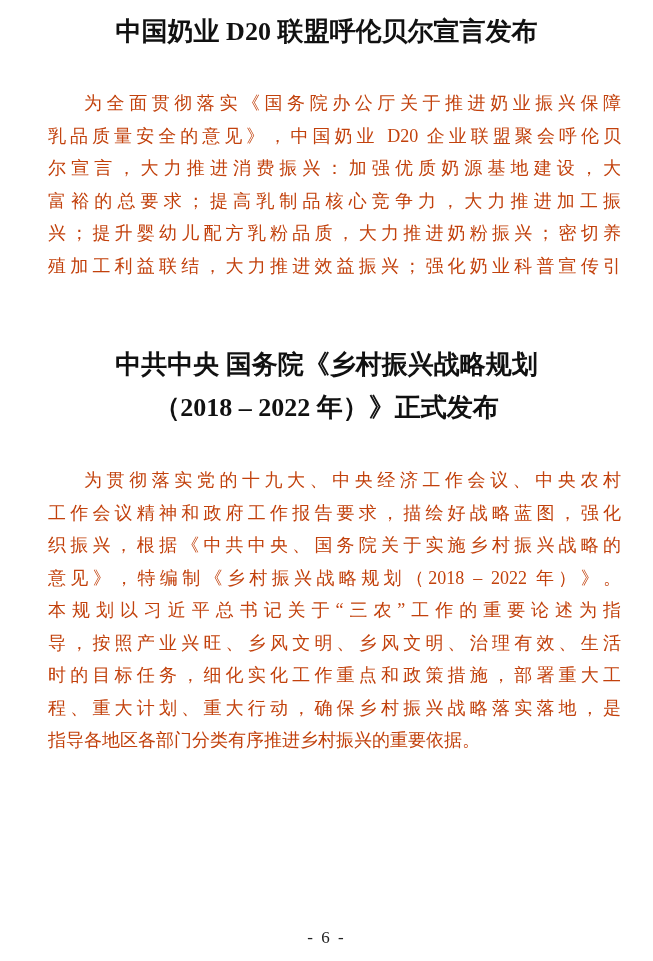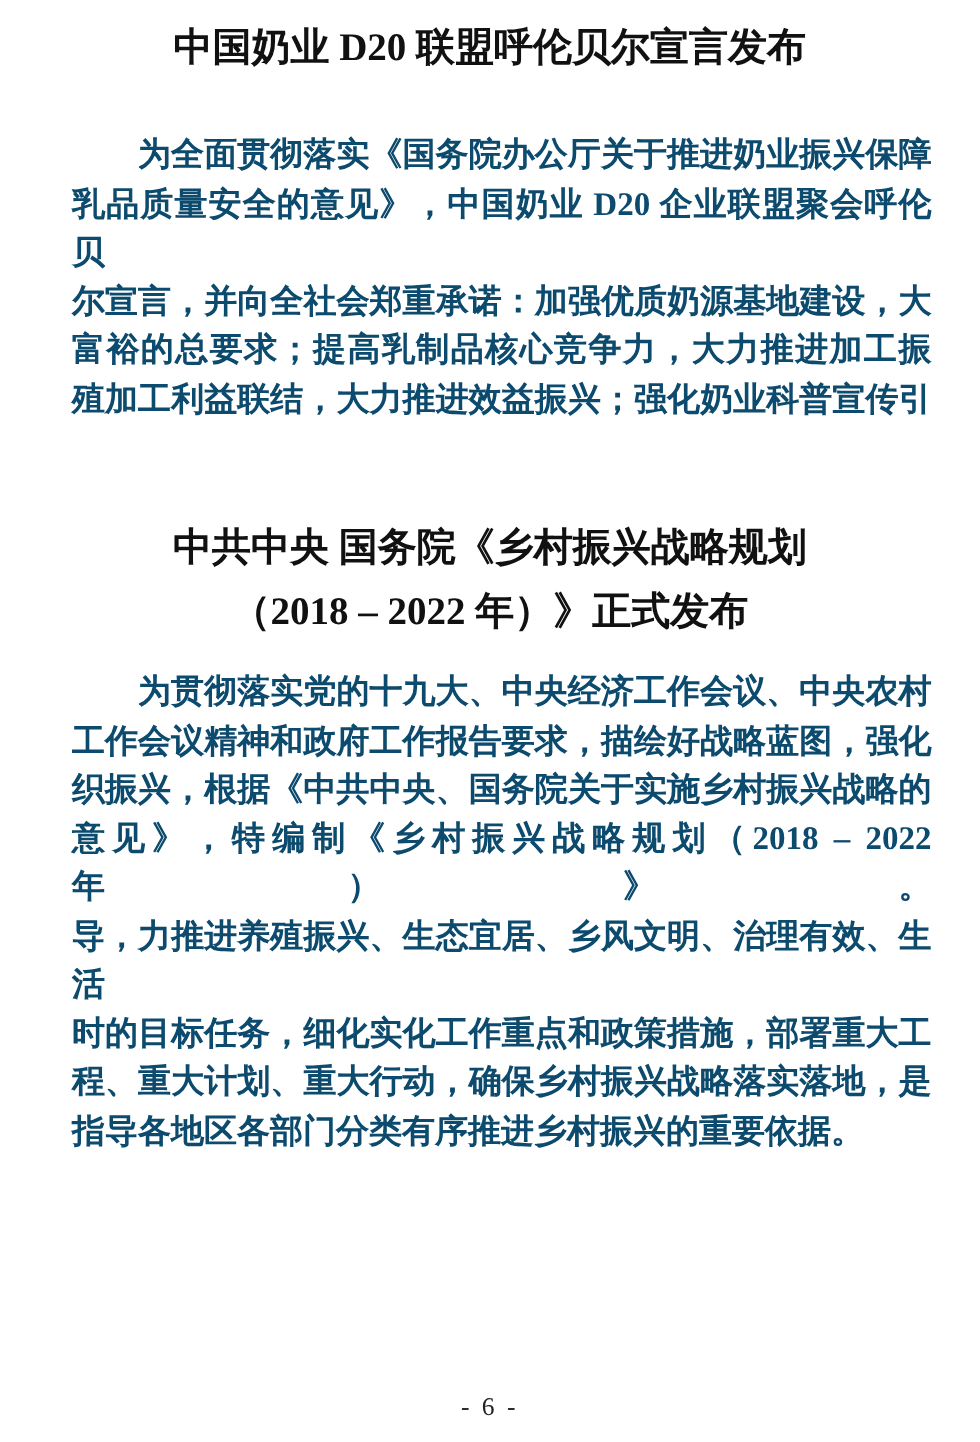--- a/index.html
+++ b/index.html
@@ -28,27 +28,27 @@
   .title-2 { top: 343px; line-height: 43px; }
   .section-title .line {
     text-align: center;
     text-align-last: center;
     text-indent: 0;
   }
   .para {
     position: absolute;
     left: 48px;
     width: 573px;
-    font-size: 22px;
+    font-size: 18px;
     line-height: 32.5px;
-    font-weight: bold;
-    color: #0c4a6e;
+    font-weight: normal;
+    color: #c2410c;
   }
   .para-1 { top: 87px; }
-  .para-2 { top: 445px; }
+  .para-2 { top: 464px; }
   .para .line {
     text-align: justify;
     text-align-last: justify;
   }
   .para .line.first {
     text-indent: 2em;
   }
   .para .line.last {
     text-align-last: left;
   }
@@ -68,36 +68,38 @@
 
 <div class="page">
 
   <div class="section-title title-1">
       <div class="line first last">中国奶业 D20 联盟呼伦贝尔宣言发布</div>
     </div>
 
   <div class="para para-1">
       <div class="line first">为全面贯彻落实《国务院办公厅关于推进奶业振兴保障</div>
       <div class="line">乳品质量安全的意见》，中国奶业 D20 企业联盟聚会呼伦贝</div>
-      <div class="line">尔宣言，并向全社会郑重承诺：加强优质奶源基地建设，大</div>
+      <div class="line">尔宣言，大力推进消费振兴：加强优质奶源基地建设，大</div>
       <div class="line">富裕的总要求；提高乳制品核心竞争力，大力推进加工振</div>
+      <div class="line">兴；提升婴幼儿配方乳粉品质，大力推进奶粉振兴；密切养</div>
       <div class="line">殖加工利益联结，大力推进效益振兴；强化奶业科普宣传引</div>
     </div>
 
   <div class="section-title title-2">
       <div class="line first">中共中央 国务院《乡村振兴战略规划</div>
       <div class="line last">（2018 – 2022 年）》正式发布</div>
     </div>
 
   <div class="para para-2">
       <div class="line first">为贯彻落实党的十九大、中央经济工作会议、中央农村</div>
       <div class="line">工作会议精神和政府工作报告要求，描绘好战略蓝图，强化</div>
       <div class="line">织振兴，根据《中共中央、国务院关于实施乡村振兴战略的</div>
       <div class="line">意见》，特编制《乡村振兴战略规划（2018 – 2022 年）》。</div>
-      <div class="line">导，力推进养殖振兴、生态宜居、乡风文明、治理有效、生活</div>
+      <div class="line">本规划以习近平总书记关于“三农”工作的重要论述为指</div>
+      <div class="line">导，按照产业兴旺、乡风文明、乡风文明、治理有效、生活</div>
       <div class="line">时的目标任务，细化实化工作重点和政策措施，部署重大工</div>
       <div class="line">程、重大计划、重大行动，确保乡村振兴战略落实落地，是</div>
       <div class="line last">指导各地区各部门分类有序推进乡村振兴的重要依据。</div>
     </div>
 
   <div class="footer">- 6 -</div>
 
 </div>
 
 </body></html>

